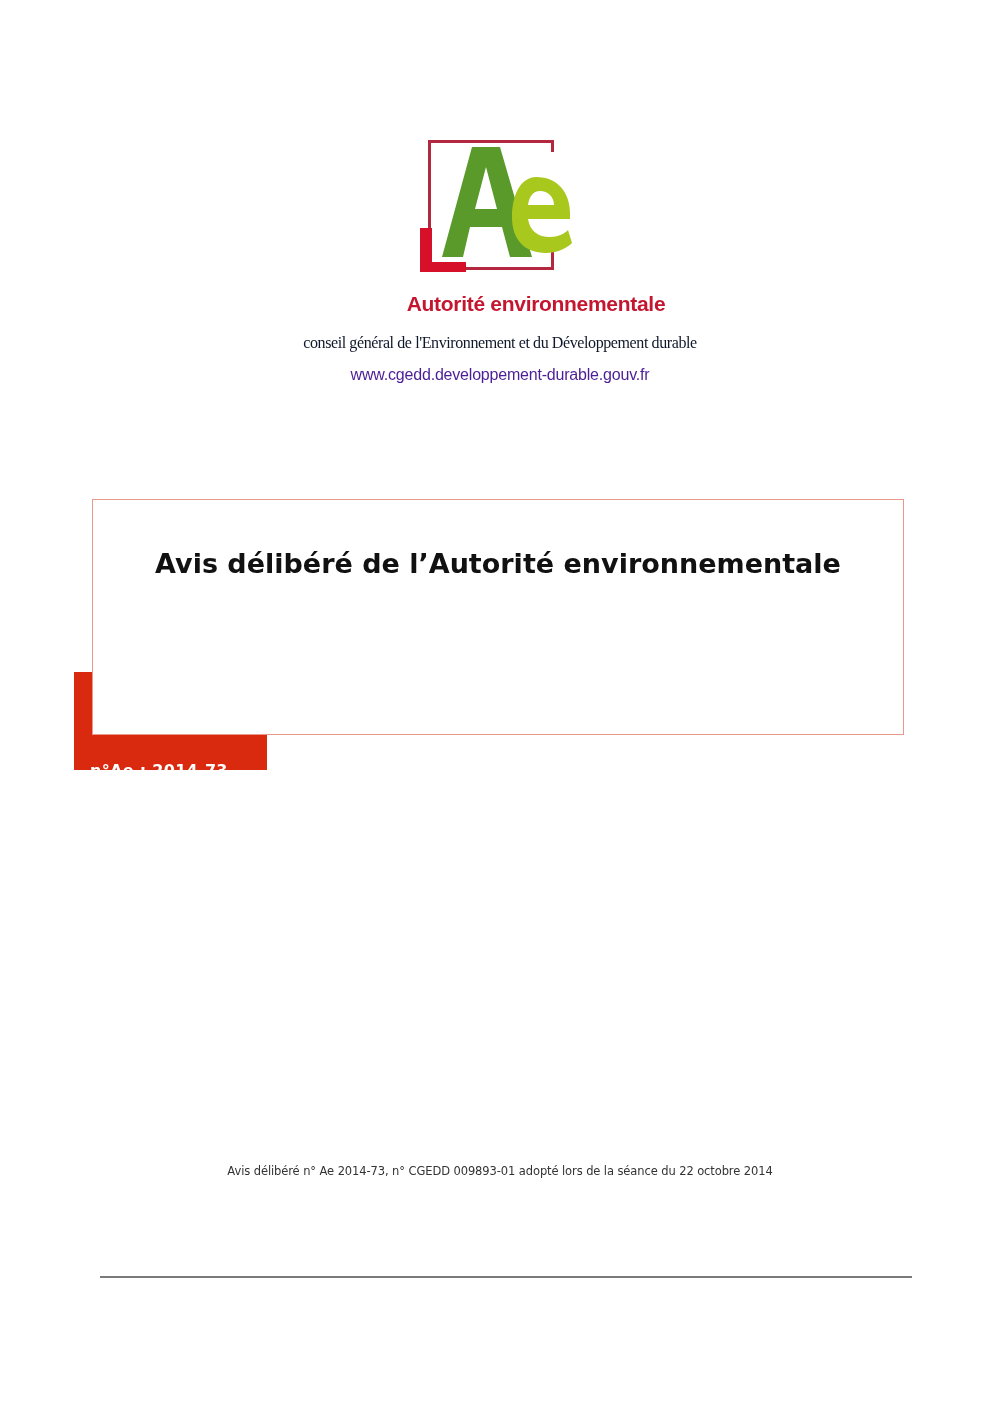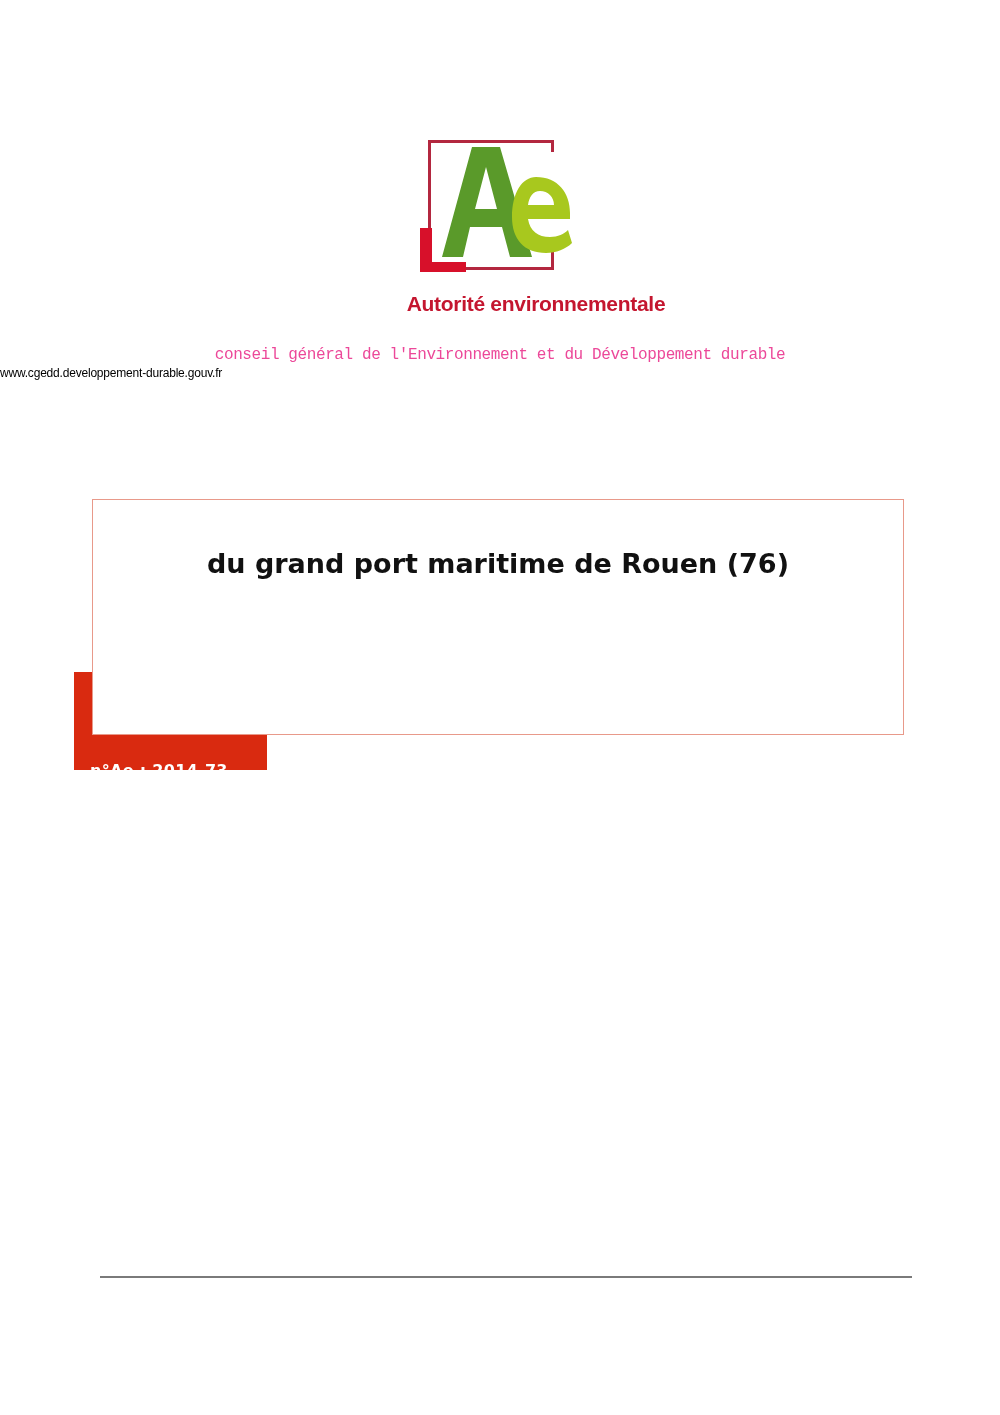--- a/index.html
+++ b/index.html
@@ -9,24 +9,24 @@
     .logo-frame-left { left: 428px; top: 140px; width: 3px; height: 130px; background: #b3273f; }
     .logo-frame-bottom { left: 428px; top: 267px; width: 126px; height: 3px; background: #b3273f; }
     .logo-frame-right-top { left: 551px; top: 140px; width: 3px; height: 12px; background: #b3273f; }
     .logo-frame-right-bottom { left: 551px; top: 245px; width: 3px; height: 25px; background: #b3273f; }
     .logo-thick-v { left: 420px; top: 228px; width: 12px; height: 44px; background: #d7102a; }
     .logo-thick-h { left: 420px; top: 262px; width: 46px; height: 10px; background: #d7102a; }
     .logo-letters { left: 440px; top: 135px; width: 140px; height: 135px; }
 
     .org-name { left: 0; width: 1000px; top: 292px; text-align: center;
       font-family: "Liberation Sans", sans-serif; font-weight: bold; font-size: 21px; color: #c4162f; letter-spacing: -0.3px; padding-left: 36px; }
-    .org-sub { left: 0; width: 1000px; top: 346px; text-align: center;
-      font-family: Liberation Mono, monospace; font-size: 16px; color: #ec4899; letter-spacing: -0.4px; }
-    .org-url { left: 0; width: 1000px; top: 366px; text-align: left;
-      font-family: "Liberation Sans", sans-serif; font-size: 12px; color: #000000; letter-spacing: -0.2px; }
+    .org-sub { left: 0; width: 1000px; top: 334px; text-align: center;
+      font-family: Liberation Serif, serif; font-size: 16px; color: #0f172a; letter-spacing: -0.4px; }
+    .org-url { left: 0; width: 1000px; top: 366px; text-align: center;
+      font-family: "Liberation Sans", sans-serif; font-size: 16px; color: #4c1d95; letter-spacing: -0.2px; }
 
     
     .title-box { left: 92px; top: 499px; width: 812px; height: 236px; border: 1.5px solid #e8998a; box-sizing: border-box; background: #fff; }
     .red-tab-v { left: 74px; top: 672px; width: 19px; height: 98px; background: #d92a10; }
     .red-tab-h { left: 74px; top: 735px; width: 193px; height: 35px; background: #d92a10; }
     .ref-label { left: 90px; top: 741px; font-family: "DejaVu Sans", sans-serif; font-weight: bold; font-size: 16px; color: #ffffff; letter-spacing: 0.3px; margin-top: 20px; }
 
     .title { left: 92px; top: 545px; width: 812px; text-align: center;
       font-family: "DejaVu Sans", sans-serif; font-weight: bold; font-size: 27px; line-height: 38px; color: #111111; }
     .title div { white-space: nowrap; }
@@ -56,19 +56,20 @@
 <div class="abs org-name">Autorité environnementale</div>
 <div class="abs org-sub">conseil général de l'Environnement et du Développement durable</div>
 <div class="abs org-url">www.cgedd.developpement-durable.gouv.fr</div>
 
 <div class="abs red-tab-v"></div>
 <div class="abs title-box"></div>
 <div class="abs red-tab-h"></div>
 <div class="abs ref-label">n°Ae : 2014-73</div>
 
 <div class="abs title">
-  <div>du grand port maritime de Rouen (76)</div>
+  <div>Avis délibéré de l’Autorité environnementale</div>
 </div>
 
 <div class="abs footer">
+  <div>Avis délibéré n° Ae 2014-73, n° CGEDD 009893-01 adopté lors de la séance du 22 octobre 2014</div>
 </div>
 
 <div class="abs rule"></div>
 
 </body></html>

